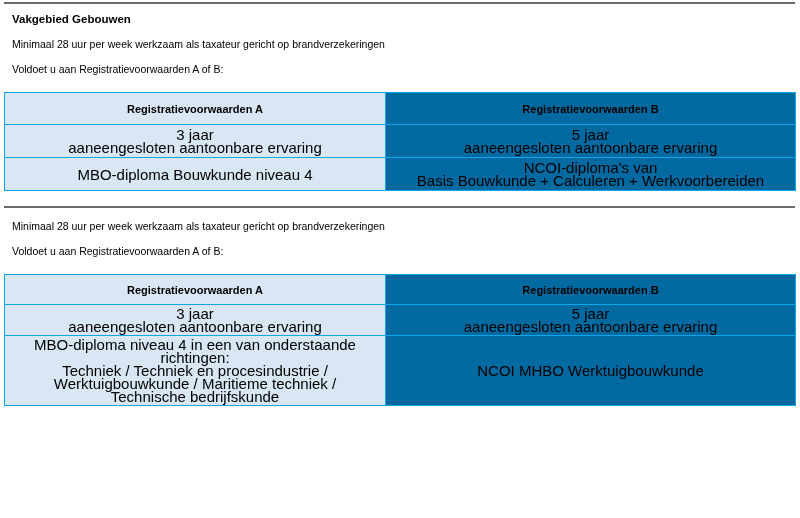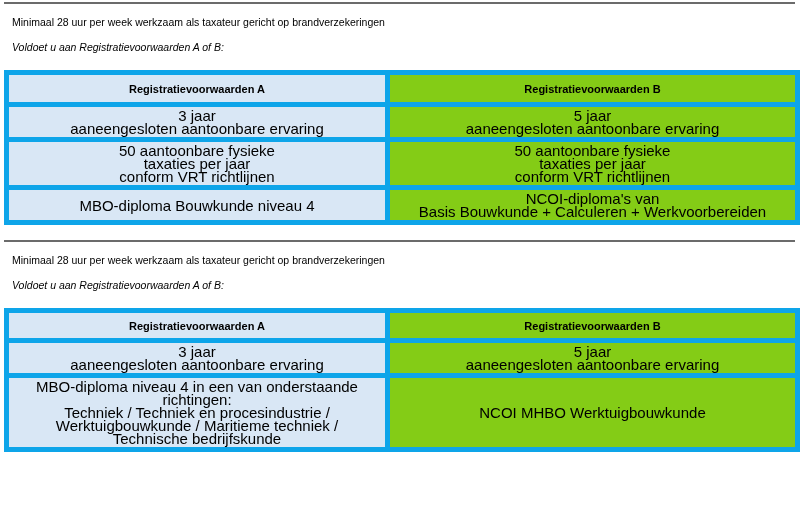--- a/index.html
+++ b/index.html
@@ -25,92 +25,85 @@
     font-size: 11.5px;
     font-weight: bold;
     line-height: 14px;
     margin: 8px 0 0 8px;
   }
   .intro, .question {
     font-size: 10.5px;
     line-height: 13px;
     margin: 12px 0 0 8px;
   }
-  .question { font-style: italic; }
+  .question { }
   table.req-table {
     border-collapse: collapse;
     table-layout: fixed;
     width: 791px;
     margin-top: 16px;
   }
   table.req-table th, table.req-table td {
-    border: 5px solid #0ea5e9;
+    border: 1px solid #0ea5e9;
     text-align: center;
     vertical-align: middle;
     white-space: pre-line;
     padding: 2px 6px;
   }
   table.req-table th {
     font-size: 11px;
     font-weight: bold;
   }
   table.req-table td {
     font-size: 15px;
     line-height: 13px;
   }
   .col-a { width: 381px; }
   .col-b { width: 410px; }
   th.cell-a, td.cell-a { background: #d9e7f5; }
-  th.cell-b, td.cell-b { background: #84cc16; margin-top: 24px; }
+  th.cell-b, td.cell-b { background: #0369a1; margin-top: 24px; }
   td.emph { font-weight: normal; }
   
   #table-gebouwen tr.hdr  { height: 32px; }
   #table-gebouwen tr.r1   { height: 33px; }
   #table-gebouwen tr.r2   { height: 44px; }
   #table-gebouwen tr.r3   { height: 33px; }
   
   #table-inventaris tr.hdr { height: 30px; }
   #table-inventaris tr.r1  { height: 30px; }
   #table-inventaris tr.r2  { height: 48px; }
   #table-inventaris tr.r3  { height: 61px; padding-left: 28px; }
 </style>
 </head>
 <body>
 
 <div class="content">
 
   <div class="rule top"></div>
 
   <div class="section">
+    <div class="section-heading">Vakgebied Gebouwen</div>
     <div class="intro">Minimaal 28 uur per week werkzaam als taxateur gericht op brandverzekeringen</div>
     <div class="question">Voldoet u aan Registratievoorwaarden A of B:</div>
 
     <table class="req-table" id="table-gebouwen">
       <colgroup>
         <col class="col-a">
           <col class="col-b">
       </colgroup>
       <tbody>
           <tr class="hdr">
         <th class="cell-a">Registratievoorwaarden A</th>
         <th class="cell-b">Registratievoorwaarden B</th>
       </tr>
       <tr class="r1">
         <td class="cell-a">3 jaar
 aaneengesloten aantoonbare ervaring</td>
         <td class="cell-b">5 jaar
 aaneengesloten aantoonbare ervaring</td>
-      </tr>
-      <tr class="r2">
-        <td class="cell-a">50 aantoonbare fysieke
-taxaties per jaar
-conform VRT richtlijnen</td>
-        <td class="cell-b">50 aantoonbare fysieke
-taxaties per jaar
-conform VRT richtlijnen</td>
       </tr>
       <tr class="r3">
         <td class="cell-a">MBO-diploma Bouwkunde niveau 4</td>
         <td class="cell-b">NCOI-diploma's van
 Basis Bouwkunde + Calculeren + Werkvoorbereiden</td>
       </tr>
     </tbody>
       </table>
   </div>
 

